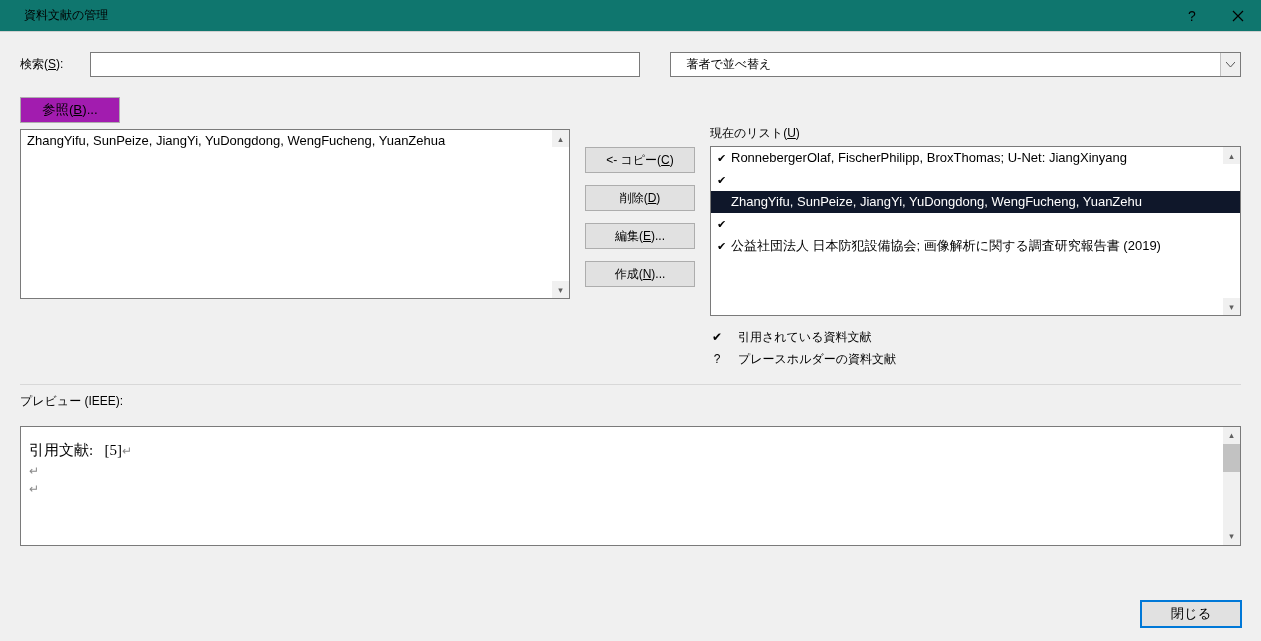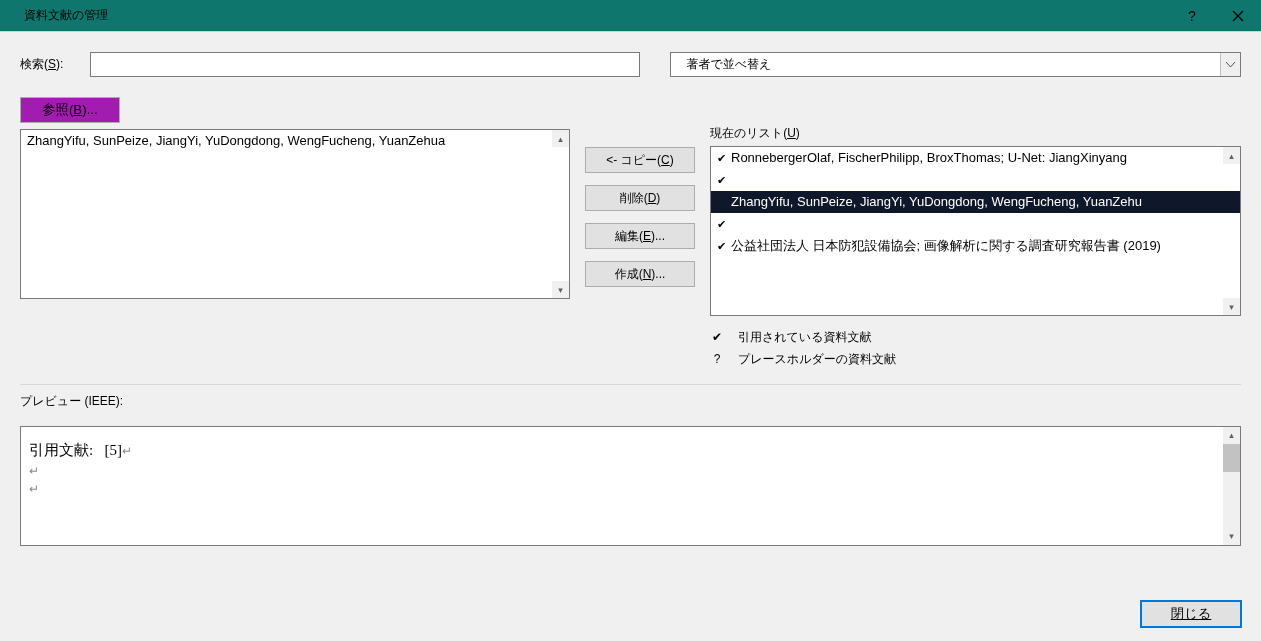--- a/index.html
+++ b/index.html
@@ -179,21 +179,20 @@
 
 .footer {
   display:flex; justify-content:flex-end; padding: 10px 20px 14px 0;
 }
 .close-btn {
   width: 100px;
   height: 26px;
   background: #e1e1e1;
   border: 1px solid #0078d7;
   outline: 1px solid #0078d7;
-  text-decoration: underline;
 }
 
 .underline { text-decoration: underline; }
 .return-mark { color:#888; font-size:12px; }
 </style>
 </head>
 <body>
 
 <div class="dialog">
 

